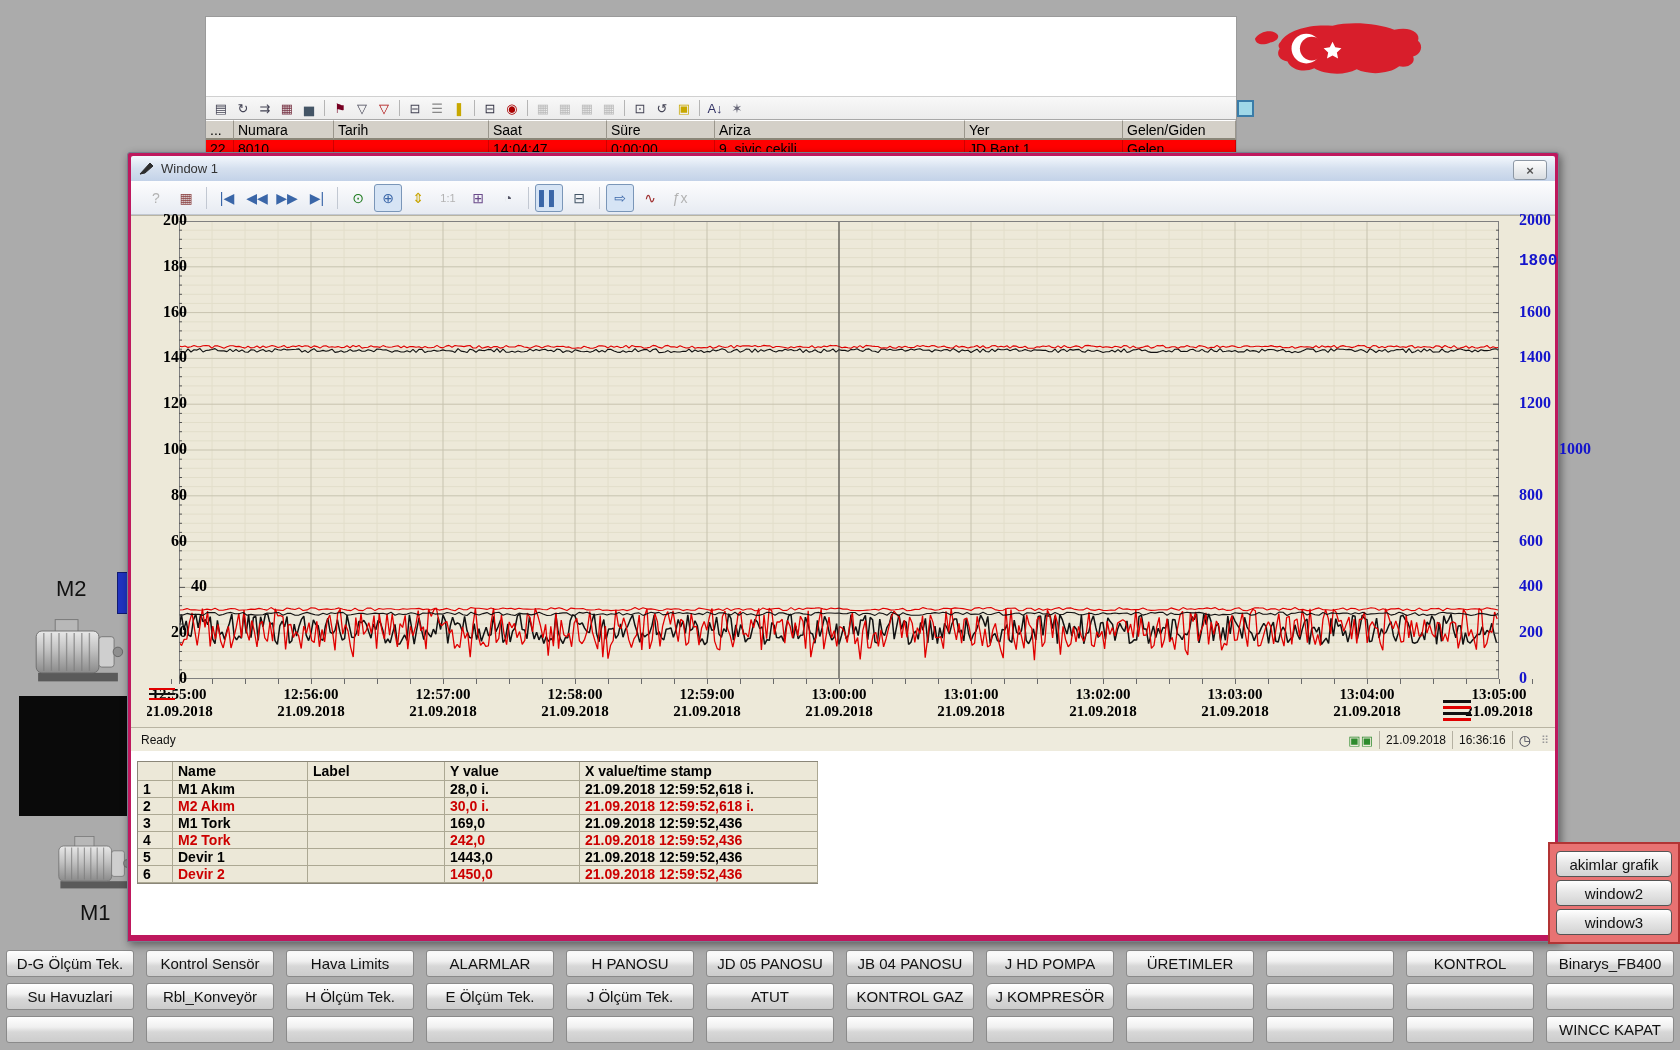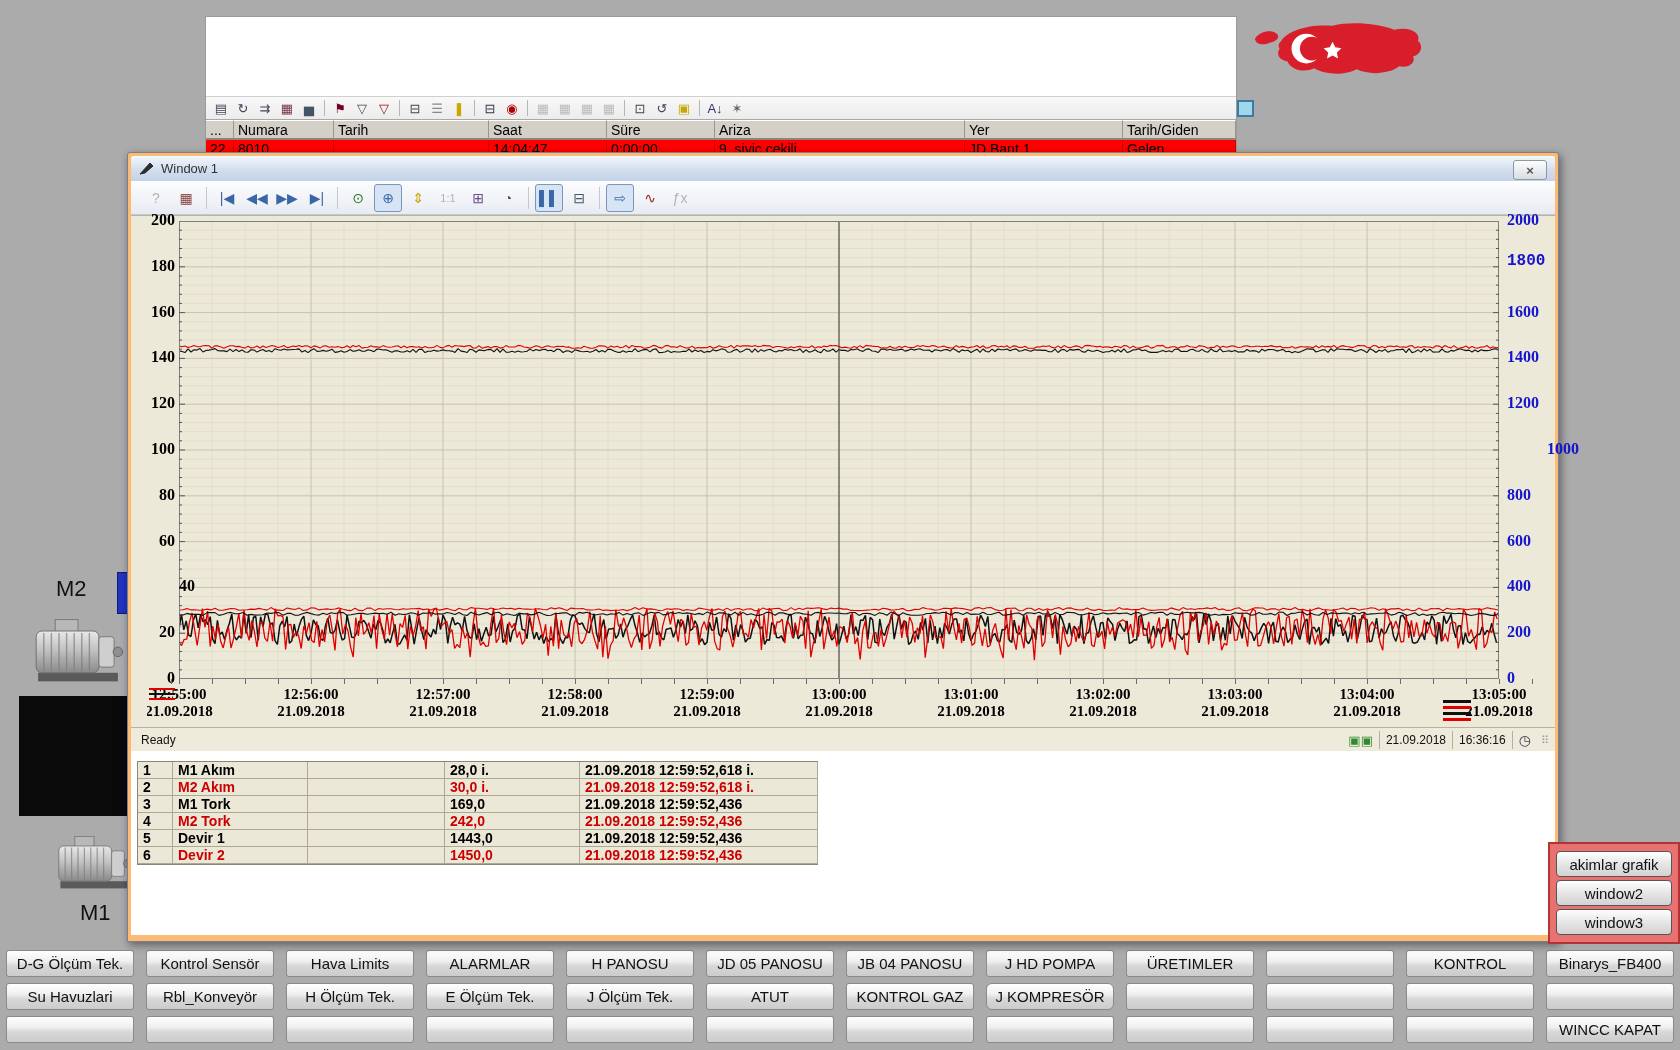--- a/index.html
+++ b/index.html
@@ -19,39 +19,39 @@
      font-size:13px;color:#555;margin:0 1px;}
   .atb-sep{width:1px;height:16px;background:#b5b5b5;margin:0 4px;}
   #alarm-header{display:flex;background:#d4d0c8;}
   .ahdr-cell{border-right:1px solid #9a968c;border-top:1px solid #fff;border-bottom:2px solid #8a8678;
      box-sizing:border-box;font-size:14px;color:#000;padding:1px 4px;white-space:nowrap;overflow:hidden;}
   #alarm-row{display:flex;background:#ff0000;}
   .arow-cell{border-right:1px solid #d00000;box-sizing:border-box;font-size:14px;color:#000;
      padding:1px 4px;white-space:nowrap;overflow:hidden;}
   #mini-icon{background:#9fd8e8;border:2px solid #3a7ca8;box-sizing:border-box;}
   
-  #trend-window{background:#fdba74;border:1px solid #76808e;border-radius:3px 3px 0 0;
+  #trend-window{background:#be185d;border:1px solid #76808e;border-radius:3px 3px 0 0;
      box-shadow:2px 3px 8px rgba(0,0,0,.45);z-index:2;}
   #tw-titlebar{left:3px;top:3px;width:1424px;height:25px;
      background:linear-gradient(#f4f8fd,#d5e0ef 50%,#c3d2e8);border-radius:2px 2px 0 0;
      display:flex;align-items:center;font-size:13px;color:#333;}
   #tw-close{position:absolute;right:8px;top:4px;width:32px;height:18px;
      background:linear-gradient(#fdfdfd,#d9dde2);border:1px solid #8d98a5;border-radius:3px;
      display:flex;align-items:center;justify-content:center;font-size:13px;font-weight:bold;color:#555;}
   #tw-toolbar{left:3px;top:28px;width:1424px;height:34px;
      background:linear-gradient(#fdfdfe,#e7ebf2);border-bottom:1px solid #c2c8d2;
      display:flex;align-items:center;padding-left:10px;box-sizing:border-box;}
   .ttb-btn{width:26px;height:26px;margin:0 1px;display:flex;align-items:center;justify-content:center;
      font-size:14px;color:#3a66a8;border:1px solid transparent;border-radius:3px;}
   .ttb-btn.pressed{background:#d6e4f5;border-color:#7a96b8;}
   .ttb-btn.disabled{color:#b3b3b3;}
   .ttb-sep{width:1px;height:22px;background:#c2c8d2;margin:0 5px;}
   #tw-chart{left:3px;top:62px;width:1424px;height:512px;background:#ede9d9;border-top:1px solid #b9b4a2;}
   .ylab{position:absolute;width:44px;font:bold 16px "Liberation Serif",serif;color:#000;
-     text-align:right;}
+     text-align:right;padding-left:12px;}
   .ylab.right{text-align:left;color:#1414cc;width:60px;}
   #x-axis{position:absolute;left:16px;top:463px;width:1394px;height:49px;overflow:hidden;}
   #x-ticks{position:absolute;left:0;top:0;width:100%;height:5px;
      background:repeating-linear-gradient(90deg,#6a6a6a 0 1px,transparent 1px 33px);
      background-position:32px 0;}
   .xlab{position:absolute;top:7px;width:140px;margin-left:-70px;text-align:center;
      font:bold 15px "Liberation Serif",serif;color:#000;line-height:17px;white-space:nowrap;}
   .legend-line{position:absolute;height:2px;}
   #tw-statusbar{left:3px;top:574px;width:1424px;height:24px;background:#eeebdd;
      border-top:1px solid #b9b4a2;display:flex;align-items:center;font-size:12px;color:#111;}
@@ -163,21 +163,21 @@
         <div class="atb-icon" style="color: rgb(102, 102, 119);">✶</div>
       </div>
     <div id="alarm-header" class="abs" style="left:0;top:103px;width:1030px;height:20px;">
         <div class="ahdr-cell" style="width: 28px;">...</div>
         <div class="ahdr-cell" style="width: 100px;">Numara</div>
         <div class="ahdr-cell" style="width: 155px;">Tarih</div>
         <div class="ahdr-cell" style="width: 118px;">Saat</div>
         <div class="ahdr-cell" style="width: 108px;">Süre</div>
         <div class="ahdr-cell" style="width: 250px;">Ariza</div>
         <div class="ahdr-cell" style="width: 158px;">Yer</div>
-        <div class="ahdr-cell" style="width: 113px;">Tarih/Giden</div>
+        <div class="ahdr-cell" style="width: 113px;">Gelen/Giden</div>
       </div>
     <div id="alarm-row" class="abs" style="left:0;top:123px;width:1030px;height:19px;">
         <div class="arow-cell" style="width: 28px;">22</div>
         <div class="arow-cell" style="width: 100px;">8010</div>
         <div class="arow-cell" style="width: 155px;"></div>
         <div class="arow-cell" style="width: 118px;">14:04:47</div>
         <div class="arow-cell" style="width: 108px;">0:00:00</div>
         <div class="arow-cell" style="width: 250px;">9. sivic çekili</div>
         <div class="arow-cell" style="width: 158px;">JD Bant 1</div>
         <div class="arow-cell" style="width: 113px;">Gelen</div>
@@ -340,20 +340,27 @@
       <span>21.09.2018</span>
       <span class="sb-sep"></span>
       <span>16:36:16</span>
       <span class="sb-sep"></span>
       <span style="font-size:14px;color:#445;">◷</span>
       <span style="color:#999;margin:0 6px 0 10px;font-size:11px;">⠿</span>
     </div>
 
     <div id="tw-lower" class="abs">
       <div id="value-table">
+          <div class="vt-row vt-head">
+            <div class="vt-cell" style="width: 35px;"></div>
+            <div class="vt-cell" style="width: 135px;">Name</div>
+            <div class="vt-cell" style="width: 137px;">Label</div>
+            <div class="vt-cell" style="width: 135px;">Y value</div>
+            <div class="vt-cell" style="width: 238px;">X value/time stamp</div>
+          </div>
           <div class="vt-row">
             <div class="vt-cell" style="width: 35px;">1</div>
             <div class="vt-cell" style="width: 135px;">M1 Akım</div>
             <div class="vt-cell" style="width: 137px;"></div>
             <div class="vt-cell" style="width: 135px;">28,0 i.</div>
             <div class="vt-cell" style="width: 238px;">21.09.2018 12:59:52,618 i.</div>
           </div>
           <div class="vt-row">
             <div class="vt-cell" style="width: 35px;">2</div>
             <div class="vt-cell vt-red" style="width: 135px;">M2 Akım</div>

